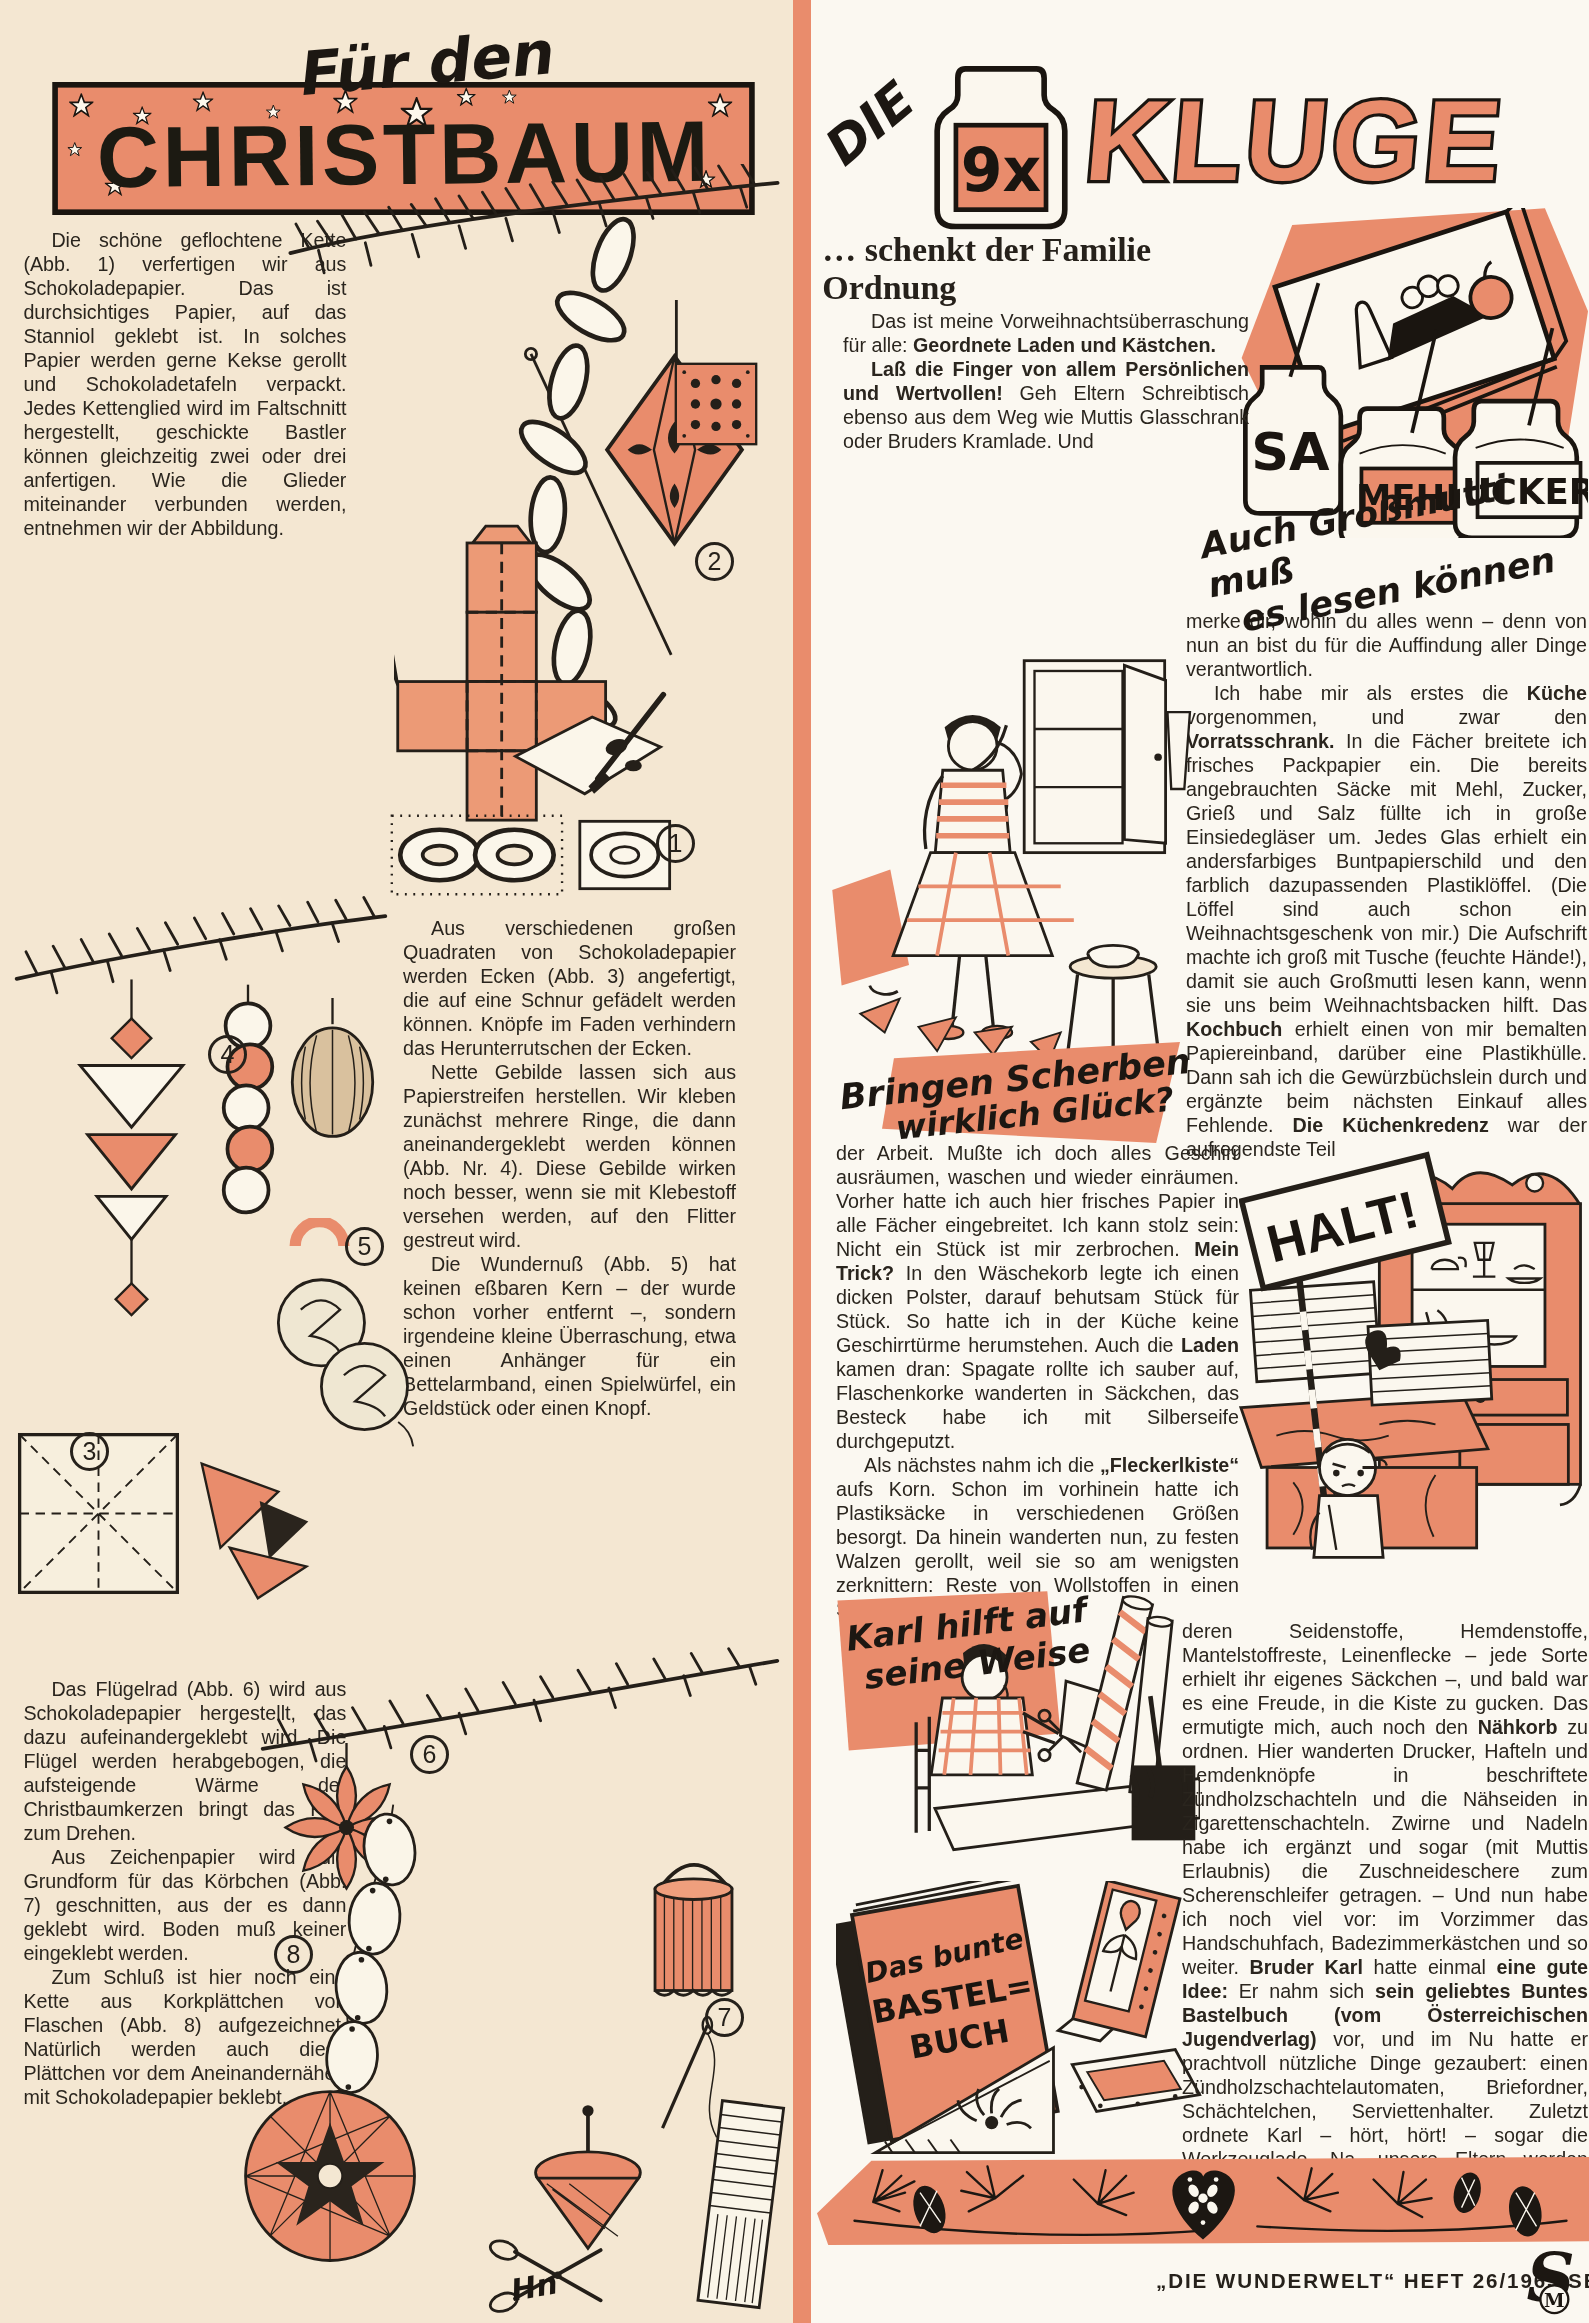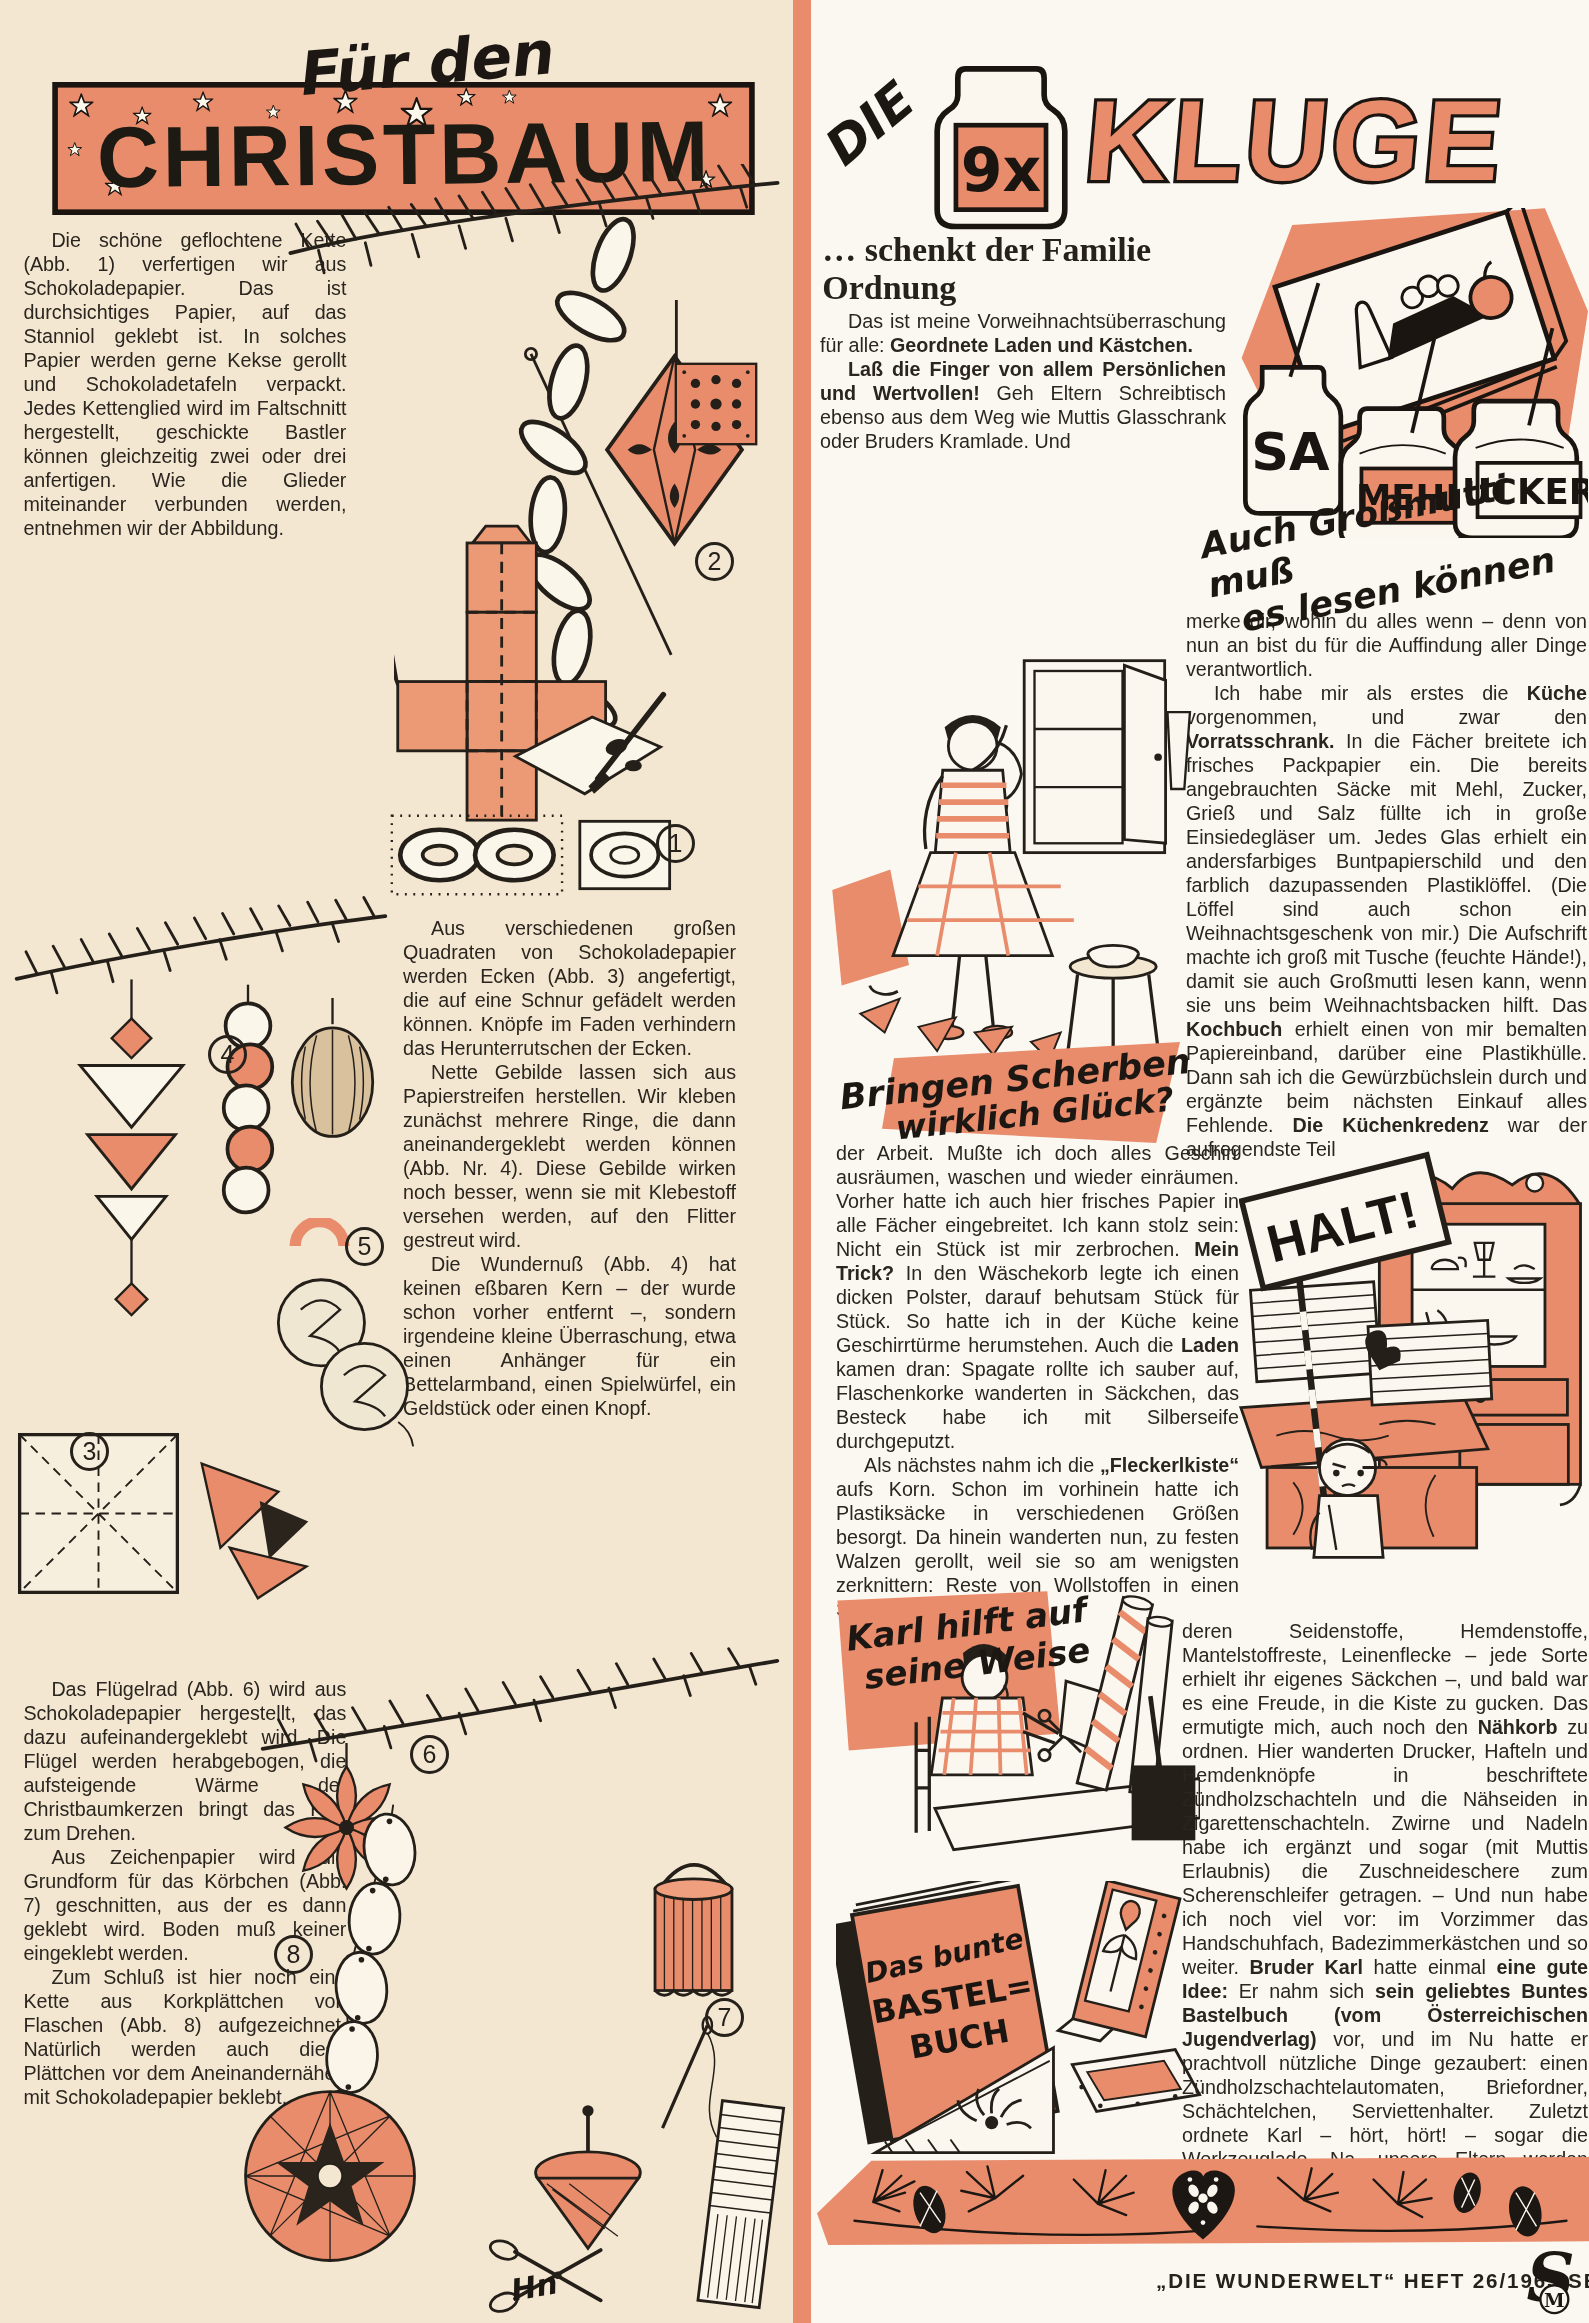--- a/index.html
+++ b/index.html
@@ -53,21 +53,21 @@
     </div>
     <div class="abs hand" style="left:300px;top:28px;font-size:60px;transform:rotate(-5deg);z-index:4">Für den</div>
 
     <div class="col" style="left:23.4px;top:228px;width:323px">
       <p class="ind">Die schöne geflochtene Kette (Abb. 1) verfertigen wir aus Schokoladepapier. Das ist durchsichtiges Papier, auf das Stanniol geklebt ist. In solches Papier werden gerne Kekse gerollt und Schokoladetafeln verpackt. Jedes Kettenglied wird im Faltschnitt hergestellt, geschickte Bastler können gleichzeitig zwei oder drei anfertigen. Wie die Glieder miteinander verbunden werden, entnehmen wir der Abbildung.</p>
     </div>
 
     <div class="col" style="left:403px;top:916px;width:333px">
       <p class="ind">Aus verschiedenen großen Quadraten von Schokoladepapier werden Ecken (Abb. 3) angefertigt, die auf eine Schnur gefädelt werden können. Knöpfe im Faden verhindern das Herunterrutschen der Ecken.</p>
       <p class="ind">Nette Gebilde lassen sich aus Papierstreifen herstellen. Wir kleben zunächst mehrere Ringe, die dann aneinandergeklebt werden können (Abb. Nr. 4). Diese Gebilde wirken noch besser, wenn sie mit Klebestoff versehen werden, auf den Flitter gestreut wird.</p>
-      <p class="ind">Die Wundernuß (Abb. 4) hat keinen eßbaren Kern – der wurde schon vorher entfernt –, sondern irgendeine kleine Überraschung, etwa einen Anhänger für ein Bettelarmband, einen Spielwürfel, ein Geldstück oder einen Knopf.</p>
+      <p class="ind">Die Wundernuß (Abb. 5) hat keinen eßbaren Kern – der wurde schon vorher entfernt –, sondern irgendeine kleine Überraschung, etwa einen Anhänger für ein Bettelarmband, einen Spielwürfel, ein Geldstück oder einen Knopf.</p>
     </div>
 
     <div class="col" style="left:23.4px;top:1677px;width:323px">
       <p class="ind">Das Flügelrad (Abb. 6) wird aus Schokoladepapier hergestellt, das dazu aufeinandergeklebt wird. Die Flügel werden herabgebogen, die aufsteigende Wärme der Christbaumkerzen bringt das Rad zum Drehen.</p>
       <p class="ind">Aus Zeichenpapier wird die Grundform für das Körbchen (Abb. 7) geschnitten, aus der es dann geklebt wird. Boden muß keiner eingeklebt werden.</p>
       <p class="ind">Zum Schluß ist hier noch eine Kette aus Korkplättchen von Flaschen (Abb. 8) aufgezeichnet. Natürlich werden auch diese Plättchen vor dem Aneinandernähen mit Schokoladepapier beklebt.</p>
     </div>
 
     <svg class="abs" style="left:281px;top:164px" width="506" height="122" viewBox="0 0 540 130">
       <path d="M10 95C150 60 380 35 530 20" fill="none" stroke="#241f19" stroke-width="4" stroke-linecap="round"></path>
@@ -360,21 +360,21 @@
         <text x="313" y="316" text-anchor="middle" font-size="38" font-weight="700" font-family="DejaVu Sans, sans-serif" fill="#1a1510">UCKER</text>
         <line x1="313" y1="232" x2="338" y2="128" stroke="#1a1510" stroke-width="4"></line>
       </g>
     </svg>
 
     <div class="abs" style="left:394px;top:489px;transform:rotate(-11deg);z-index:3">
       <div class="hand" style="font-size:35px">Auch Großmutti muß</div>
       <div class="hand" style="font-size:35px;margin-left:26px">es lesen können</div>
     </div>
 
-    <div class="col" style="left:9px;top:309px;width:406px">
+    <div class="col" style="left:32px;top:309px;width:406px">
       <p class="ind"><span>Das ist meine Vorweihnachtsüberraschung für alle: </span><span class="b">Geordnete Laden und Kästchen.</span></p>
       <p class="ind"><span class="b">Laß die Finger von allem Persönlichen und Wertvollen!</span><span> Geh Eltern Schreibtisch ebenso aus dem Weg wie Muttis Glasschrank oder Bruders Kramlade. Und</span></p>
     </div>
 
     <div class="col" style="left:375px;top:609px;width:401px;line-height:24px">
       <p><span>merke dir, wohin du alles wenn – denn von nun an bist du für die Auffindung aller Dinge verantwortlich.</span></p>
       <p class="ind"><span>Ich habe mir als erstes die </span><span class="b">Küche</span><span> vorgenommen, und zwar den </span><span class="b">Vorratsschrank.</span><span> In die Fächer breitete ich frisches Packpapier ein. Die bereits angebrauchten Säcke mit Mehl, Zucker, Grieß und Salz füllte ich in große Einsiedegläser um. Jedes Glas erhielt ein andersfarbiges Buntpapierschild und den farblich dazupassenden Plastiklöffel. (Die Löffel sind auch schon ein Weihnachtsgeschenk von mir.) Die Aufschrift machte ich groß mit Tusche (feuchte Hände!), damit sie auch Großmutti lesen kann, wenn sie uns beim Weihnachtsbacken hilft. Das </span><span class="b">Kochbuch</span><span> erhielt einen von mir bemalten Papiereinband, darüber eine Plastikhülle. Dann sah ich die Gewürzbüchslein durch und ergänzte beim nächsten Einkauf alles Fehlende. </span><span class="b">Die Küchenkredenz</span><span> war der aufregendste Teil</span></p>
     </div>
 
     <svg class="abs" style="left:20.6px;top:656px" width="361" height="412" viewBox="0 0 385 440">

